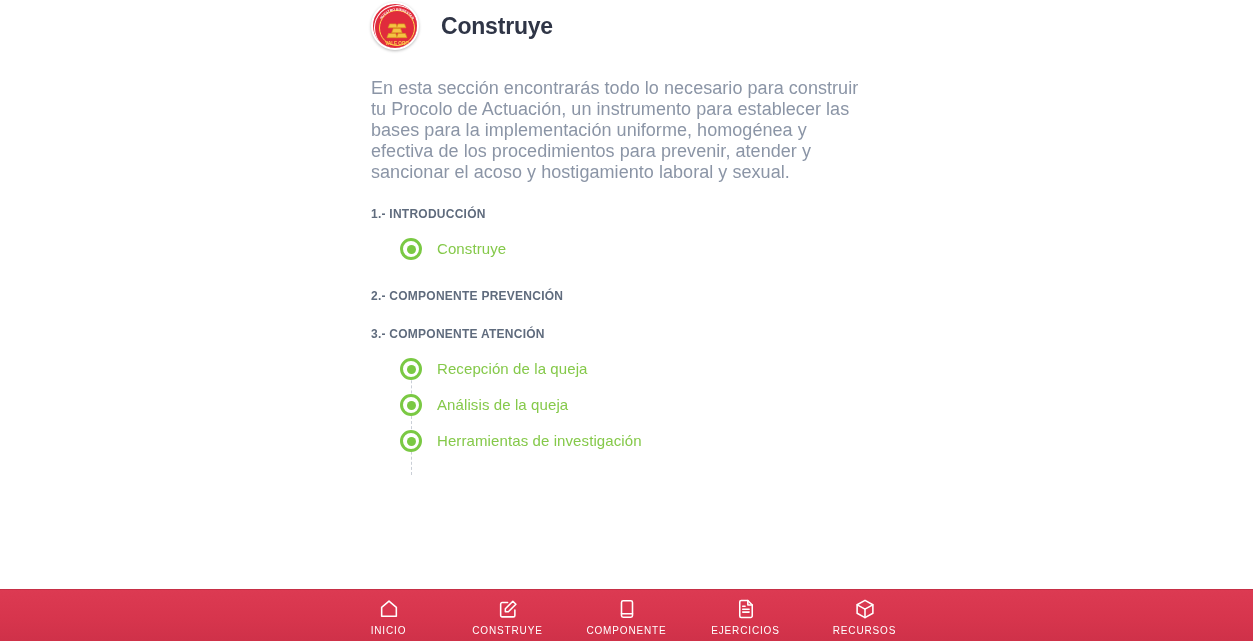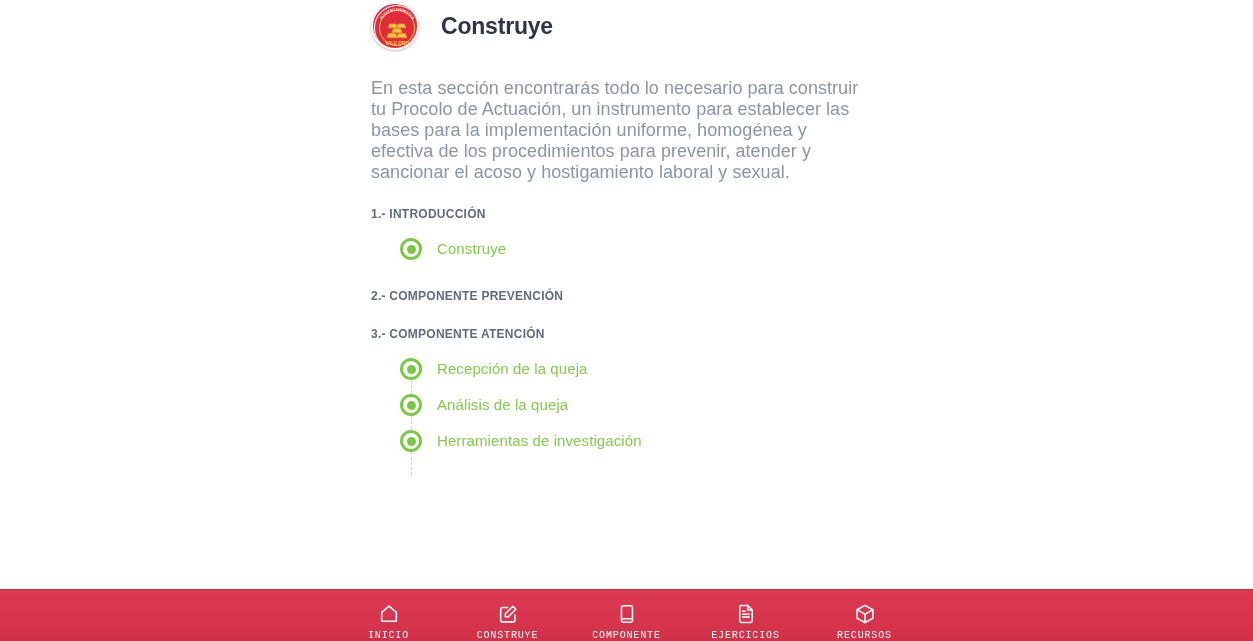--- a/index.html
+++ b/index.html
@@ -165,23 +165,22 @@
     display: flex;
     align-items: stretch;
     z-index: 10;
   }
 
   .nav-spacer { flex: 1 1 auto; }
 
   .nav-items {
     flex: 0 0 auto;
     display: flex;
-    align-items: flex-end;
+    align-items: center;
     justify-content: center;
-    font-family: Liberation Mono, monospace;
   }
 
   .nav-item {
     width: 119px;
     display: flex;
     flex-direction: column;
     align-items: center;
     justify-content: center;
     gap: 5px;
     cursor: pointer;

